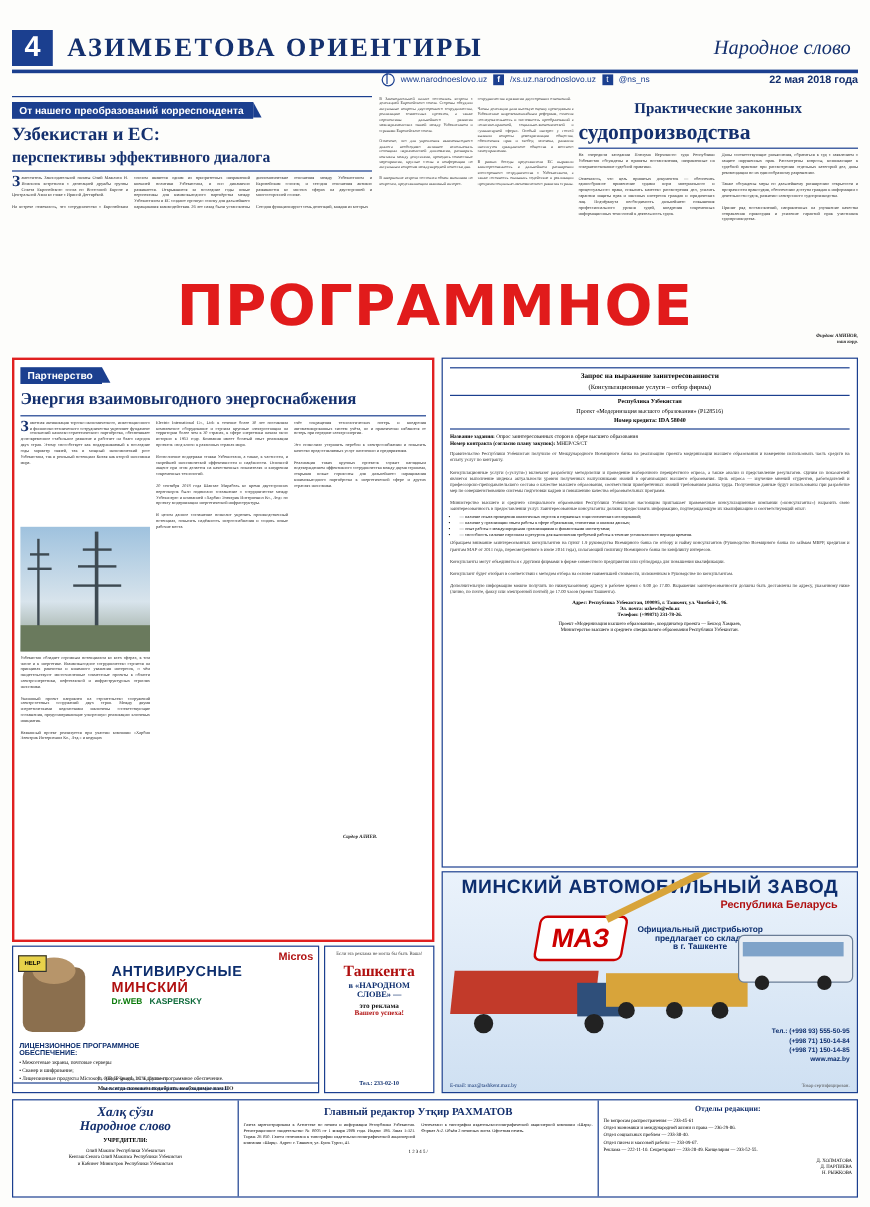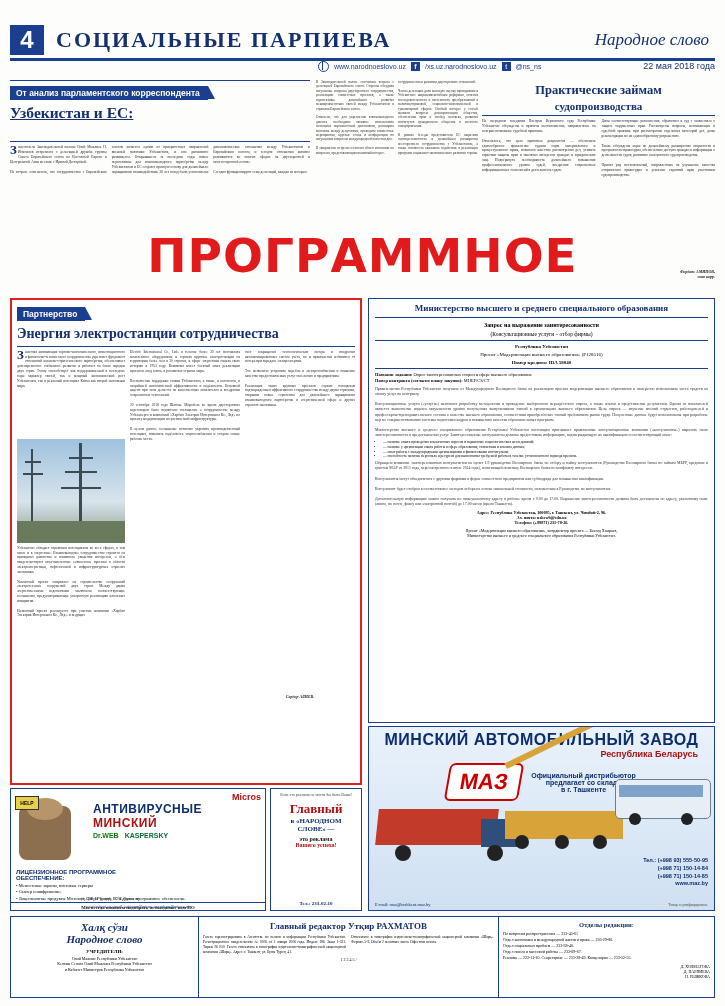--- a/index.html
+++ b/index.html
@@ -89,21 +89,21 @@
   }
   .urlbar .tg {
     width: 9px; height: 9px;
     background: #1b3f8f; color: #fff;
     font-size: 7px; text-align: center;
     line-height: 9px;
   }
   .urlbar .date {
     margin-left: auto;
     font-size: 9px;
-    font-weight: normal;
+    font-weight: bold;
     color: #14306e;
   }
   
   .col {
     font-size: 3.6px;
     line-height: 1.35;
     text-align: justify;
     color: #2a2a2a;
     column-gap: 4px;
   }
@@ -133,21 +133,21 @@
   }
   .headline {
     font-family: "Liberation Serif", serif;
     font-weight: bold;
     color: #14306e;
     line-height: 1.12;
   }
   
   #art1 { position: absolute; left: 10px; top: 80px; width: 300px; }
   #art1 .rubric-wrap { border-top: 1px solid #1b3f8f; padding-top: 1px; }
-  #art1 h1 { margin: 4px 0 20px 0; font-size: 15.5px; text-decoration: underline; }
+  #art1 h1 { margin: 4px 0 3px 0; font-size: 15.5px; }
   #art1 .sub { font-size: 13px; }
   .rule { height: 1px; background: #1b3f8f; margin: 3px 0; }
   .body3 { column-count: 3; column-gap: 5px; }
   .drop::first-letter {
     font-size: 13px; font-weight: bold; float: left;
     line-height: 0.8; padding-right: 1px; color: #14306e;
   }
   .byline { font-size: 4px; text-align: right; font-weight: bold; font-style: italic; color: #222; }
   
   #col-mid { position: absolute; left: 316px; top: 80px; width: 78px; }
@@ -292,39 +292,40 @@
   ul.bullets { margin: 2px 0 2px 8px; padding: 0; }
   ul.bullets li { font-size: 3.6px; line-height: 1.35; }
 </style>
 </head>
 <body>
 
 <div class="page">
 
   <div class="masthead">
     <div class="page-num">4</div>
-    <div class="section-title">СОЦИАЛЬНЫЕ ПАРПИЕВА</div>
+    <div class="section-title">АЗИМБЕТОВА ОРИЕНТИРЫ</div>
     <div class="brand">Народное слово</div>
   </div>
 
   <div class="urlbar">
     <span class="globe"></span>
     <span>www.narodnoeslovo.uz</span>
     <span class="fb">f</span>
     <span>/xs.uz.narodnoslovo.uz</span>
     <span class="tg">t</span>
     <span>@ns_ns</span>
     <span class="date">22 мая 2018 года</span>
   </div>
 
   <div id="art1">
     <div class="rubric-wrap">
-      <span class="rubric">От анализ парламентского корреспондента</span>
+      <span class="rubric">От нашего преобразований корреспондента</span>
     </div>
     <h1 class="headline">Узбекистан и ЕС:</h1>
+    <div class="headline sub">перспективы эффективного диалога</div>
     <div class="rule"></div>
     <div class="body3" style="height:176px;overflow:hidden">
       <div class="col drop" style="white-space:pre-line">З аместитель Законодательной палаты Олий Мажлиса Н. Исмоилов встретился с делегацией дружбы группы Совета Европейского союза по Восточной Европе и Центральной Азии во главе с Ириной Дегтярёвой.
 
 На встрече отмечалось, что сотрудничество с Европейским союзом является одним из приоритетных направлений внешней политики Узбекистана, и оно динамично развивается. Открывшиеся за последние годы новые перспективы для взаимовыгодного партнёрства между Узбекистаном и ЕС создают прочную основу для дальнейшего наращивания взаимодействия. 26 лет назад были установлены дипломатические отношения между Узбекистаном и Европейским союзом, и сегодня отношения активно развиваются во многих сферах на двусторонней и многосторонней основе.
 
 Сегодня функционируют семь делегаций, каждая из которых</div>
     </div>
     <div class="byline" style="white-space:pre-line">Сауле АЗИМБЕТОВА,
 наш корр.</div>
@@ -340,43 +341,43 @@
 
   <div style="position:absolute;left:398px;top:80px;width:80px">
     <div class="tiny" style="height:190px;overflow:hidden;white-space:pre-line">сотрудничества в развитии двусторонних отношений.
 
 Члены делегации дали высокую оценку проводимым в Узбекистане широкомасштабным реформам, отметив последовательность и системность преобразований в политико-правовой, социально-экономической и гуманитарной сферах. Особый интерес у гостей вызвали вопросы демократизации общества, обеспечения прав и свобод человека, развития институтов гражданского общества и местного самоуправления.
 
 В рамках беседы представители ЕС выразили заинтересованность в дальнейшем расширении всестороннего сотрудничества с Узбекистаном, а также готовность оказывать содействие в реализации программ социально-экономического развития страны.</div>
   </div>
 
   <div id="art2">
-    <h1 class="headline">Практические займам</h1>
-    <div class="headline" style="text-align:center;font-size:11px">судопроизводства</div>
+    <h1 class="headline">Практические законных</h1>
+    <div class="headline" style="text-align:left;font-size:18px">судопроизводства</div>
     <div class="rule"></div>
     <div style="column-count:2;column-gap:6px;height:150px;overflow:hidden">
       <div class="col" style="white-space:pre-line">На очередном заседании Пленума Верховного суда Республики Узбекистан обсуждены и приняты постановления, направленные на совершенствование судебной практики.
 
 Отмечалось, что цель принятых документов — обеспечить единообразное применение судами норм материального и процессуального права, повысить качество рассмотрения дел, усилить гарантии защиты прав и законных интересов граждан и юридических лиц. Подчёркнута необходимость дальнейшего повышения профессионального уровня судей, внедрения современных информационных технологий в деятельность судов.</div>
       <div class="col" style="white-space:pre-line;margin-top:3px">Даны соответствующие разъяснения, обратиться в суд с заявлением о защите нарушенных прав. Рассмотрены вопросы, возникающие в судебной практике при рассмотрении отдельных категорий дел, даны рекомендации по их единообразному разрешению.
 
 Также обсуждены меры по дальнейшему расширению открытости и прозрачности правосудия, обеспечению доступа граждан к информации о деятельности судов, развитию электронного судопроизводства.
 
 Принят ряд постановлений, направленных на улучшение качества отправления правосудия и усиление гарантий прав участников судопроизводства.</div>
     </div>
     <div class="byline" style="white-space:pre-line">Фирдавс АМИНОВ,
 наш корр.</div>
   </div>
 
   <div id="watermark">ПРОГРАММНОЕ</div>
 
   <div id="partner">
     <div class="inner">
       <span class="rubric">Партнерство</span>
-      <h1 class="headline">Энергия электростанции сотрудничества</h1>
+      <h1 class="headline">Энергия взаимовыгодного энергоснабжения</h1>
       <div class="rule"></div>
 
       <div style="display:flex;gap:5px;">
         <div style="width:108px">
           <div class="col drop" style="white-space:pre-line;height:86px;overflow:hidden">З аметная активизация торгово-экономического, инвестиционного и финансово-технического сотрудничества укрепляет фундамент отношений казахско-стратегического партнёрства, обеспечивает долговременное стабильное развитие и работает на благо народов двух стран. Этому способствует как поддерживаемый в последние годы характер связей, так и мощный экономический рост Узбекистана, так и реальный потенциал Китая как второй экономики мира.</div>
 
           <div class="photo sky" style="width:108px;height:104px;margin:3px 0">
             <div class="pylon" style="left:14px;top:10px;width:2px;height:78px"></div>
             <div class="pylon" style="left:8px;top:22px;width:16px;height:2px"></div>
             <div class="pylon" style="left:6px;top:34px;width:20px;height:2px"></div>
@@ -409,21 +410,20 @@
 Это позволило устранить перебои в электроснабжении и повысить качество предоставляемых услуг населению и предприятиям.
 
 Реализация таких крупных проектов служит наглядным подтверждением эффективного сотрудничества между двумя странами, открывая новые горизонты для дальнейшего наращивания взаимовыгодного партнёрства в энергетической сфере и других отраслях экономики.</div>
           <div class="byline" style="text-align:center;margin-top:4px">Сардор АЛИЕВ.</div>
         </div>
       </div>
     </div>
   </div>
 
   <div id="tender">
-    <div class="t-head">Министерство высшего и среднего специального образования</div>
     <div style="height:1px;background:#1b3f8f;margin:3px 0"></div>
     <div class="t-row" style="font-size:6px;margin-top:4px">Запрос на выражение заинтересованности</div>
     <div class="t-row" style="font-size:5.5px;font-weight:normal">(Консультационные услуги – отбор фирмы)</div>
     <div style="height:1px;background:#1b3f8f;margin:3px 0"></div>
     <div class="t-row">Республика Узбекистан</div>
     <div class="t-row" style="font-weight:normal">Проект «Модернизация высшего образования» (P128516)</div>
     <div class="t-row">Номер кредита: IDA 58040</div>
     <div style="height:1px;background:#1b3f8f;margin:3px 0"></div>
     <div style="font-size:4.4px;line-height:1.4">
       <div><b>Название задания:</b>
@@ -527,21 +527,21 @@
         <div>• Лицензионные продукты Microsoft, QIP, IP-guard, 1С и другое программное обеспечение.</div>
       </div>
       <div style="font-size:4.8px;font-weight:bold;text-align:center;margin-top:3px;color:#111">Мы всегда поможем подобрать необходимое вам ПО</div>
     </div>
     <div style="position:absolute;left:0;bottom:0;width:100%;border-top:1px solid #1b3f8f;font-size:4px;text-align:center;padding:1px 0;color:#0d2e6e">www.micros.uz   e-mail: software@micros.uz, micros@micros.uz</div>
     <div style="position:absolute;left:70px;bottom:9px;font-size:4px;color:#333">ул. Амира Темура, 107Б, Ташкент</div>
   </div>
 
   <div id="rek">
     <div style="font-size:4px;padding:3px 3px 0 3px;color:#444">Если эта реклама не могла бы быть Ваша!</div>
-    <div style="font-size:13px;font-weight:bold;color:#b01010;margin-top:4px;font-family:'Liberation Serif',serif">Главный</div>
+    <div style="font-size:13px;font-weight:bold;color:#b01010;margin-top:4px;font-family:'Liberation Serif',serif">Ташкента</div>
     <div style="font-size:7px;font-weight:bold;color:#0d2e6e">в «НАРОДНОМ</div>
     <div style="font-size:7px;font-weight:bold;color:#0d2e6e">СЛОВЕ» —</div>
     <div style="font-size:6px;font-weight:bold;color:#111;margin-top:3px">это реклама</div>
     <div style="font-size:6px;font-weight:bold;color:#b01010">Вашего успеха!</div>
     <div style="position:absolute;left:0;bottom:4px;width:100%;font-size:5px;font-weight:bold;color:#0d2e6e">Тел.: 233-02-10</div>
   </div>
 
   <div id="footer">
     <div class="f1">
       <div class="f-logo">

